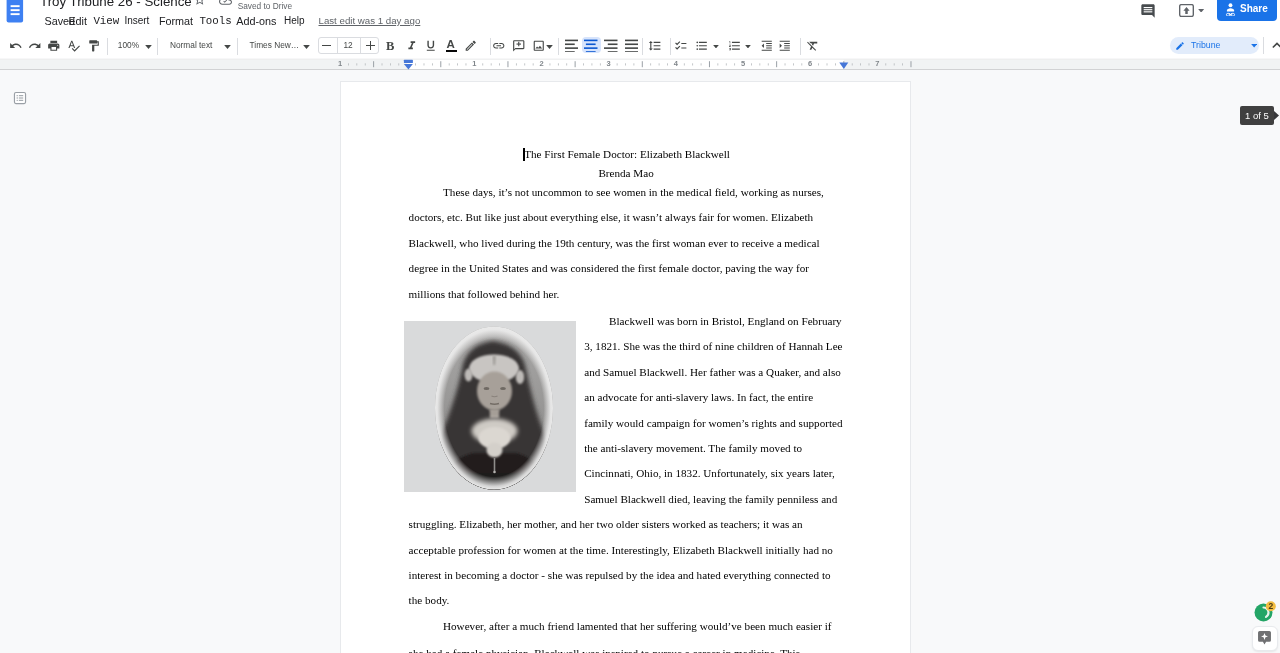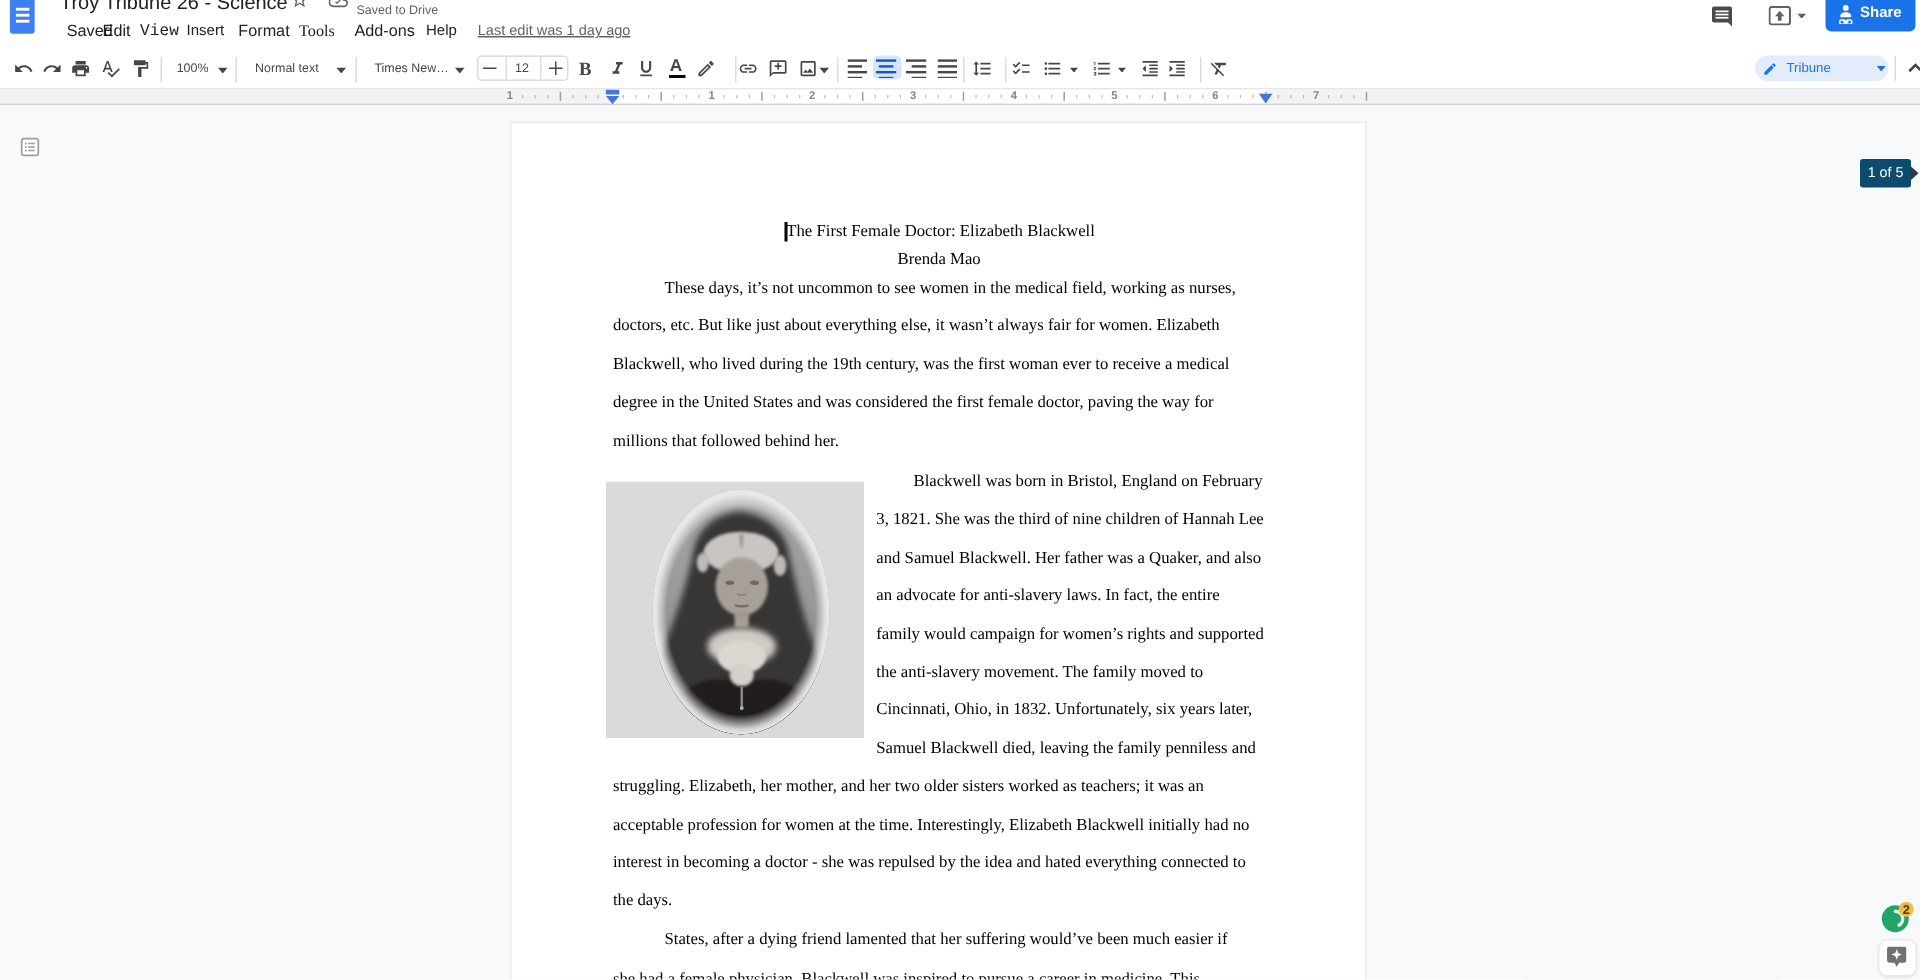--- a/index.html
+++ b/index.html
@@ -107,21 +107,21 @@
 <svg style="position:absolute;left:218.5px;top:-4.3px" width="13" height="10" viewBox="0 0 24 18">
 <path d="M19.35 6.04C18.67 2.59 15.64 0 12 0 9.11 0 6.6 1.64 5.35 4.04 2.34 4.36 0 6.91 0 10c0 3.31 2.69 6 6 6h13c2.76 0 5-2.24 5-5 0-2.64-2.05-4.78-4.65-4.96zM19 14H6c-2.21 0-4-1.79-4-4s1.79-4 4-4h.71C7.37 3.69 9.48 2 12 2c3.04 0 5.5 2.46 5.5 5.5V8H19c1.66 0 3 1.34 3 3s-1.34 3-3 3z" fill="#5f6368"></path>
 <path d="M10.5 12.2 L8 9.7 L9.1 8.6 L10.5 10 L14 6.5 L15.1 7.6 Z" fill="#5f6368"></path>
 </svg>
 <div style="position:absolute;left:237.7px;top:0.5px;font-size:8.3px;color:#5f6368;font-family:'Liberation Sans',sans-serif">Saved to Drive</div>
 <div style="position:absolute;left:44.5px;top:14.5px;font-size:10.8px;color:#202124;font-family:'Liberation Sans',sans-serif">Saved</div>
 <div style="position:absolute;left:68.4px;top:14.5px;font-size:10.8px;color:#202124;font-family:'Liberation Sans',sans-serif">Edit</div>
 <div style="position:absolute;left:93.4px;top:14.5px;font-size:10.8px;color:#202124;font-family:Liberation Mono, monospace">View</div>
 <div style="position:absolute;left:124.4px;top:14.5px;font-size:10px;color:#202124;font-family:'Liberation Sans',sans-serif">Insert</div>
 <div style="position:absolute;left:158.9px;top:14.5px;font-size:10.8px;color:#202124;font-family:'Liberation Sans',sans-serif">Format</div>
-<div style="position:absolute;left:199.4px;top:14.5px;font-size:10.8px;color:#202124;font-family:Liberation Serif, serif">Tools</div>
+<div style="position:absolute;left:199.4px;top:14.5px;font-size:10.8px;color:#202124;font-family:Liberation Mono, monospace">Tools</div>
 <div style="position:absolute;left:236.3px;top:14.5px;font-size:10.8px;color:#202124;font-family:'Liberation Sans',sans-serif">Add-ons</div>
 <div style="position:absolute;left:284.0px;top:14.5px;font-size:10px;color:#202124;font-family:Liberation Sans, sans-serif">Help</div>
 <div style="position:absolute;left:318.5px;top:15px;font-size:9.7px;color:#5f6368;text-decoration:underline;font-family:'Liberation Sans',sans-serif">Last edit was 1 day ago</div>
 <svg style="position:absolute;left:1139.5px;top:2.5px" width="16" height="16" viewBox="0 0 24 24">
 <path d="M21.99 4c0-1.1-.89-2-1.99-2H4c-1.1 0-2 .9-2 2v12c0 1.1.9 2 2 2h14l4 4-.01-18z" fill="#474b4e"></path>
 <rect x="5.5" y="6" width="13" height="1.7" fill="#fff"></rect>
     <rect x="5.5" y="9.2" width="13" height="1.7" fill="#fff"></rect>
     <rect x="5.5" y="12.4" width="13" height="1.7" fill="#fff"></rect>
 </svg>
 <svg style="position:absolute;left:1179px;top:3.5px" width="15" height="13" viewBox="0 0 24 21">
@@ -278,21 +278,21 @@
 
 <svg style="position:absolute;left:13px;top:91px" width="14" height="14" viewBox="0 0 24 24">
 <rect x="2.5" y="2.5" width="19" height="19" rx="2.5" fill="#fff" stroke="#9aa0a6" stroke-width="2"></rect>
 <circle cx="7.2" cy="8" r="1.2" fill="#9aa0a6"></circle>
     <rect x="10" y="7.1" width="7.5" height="1.8" fill="#9aa0a6"></rect>
 <circle cx="7.2" cy="12" r="1.2" fill="#9aa0a6"></circle>
     <rect x="10" y="11.1" width="7.5" height="1.8" fill="#9aa0a6"></rect>
 <circle cx="7.2" cy="16" r="1.2" fill="#9aa0a6"></circle>
     <rect x="10" y="15.1" width="7.5" height="1.8" fill="#9aa0a6"></rect>
 </svg>
-<div style="position:absolute;left:1240px;top:105.5px;width:34px;height:19.5px;background:#0c4a6e;border-radius:2px;color:#fff;font-size:9.5px;font-family:'Liberation Sans',sans-serif;text-align:center;line-height:19.5px">1 of 5</div>
+<div style="position:absolute;left:1240px;top:105.5px;width:34px;height:19.5px;background:#404040;border-radius:2px;color:#fff;font-size:9.5px;font-family:'Liberation Sans',sans-serif;text-align:center;line-height:19.5px">1 of 5</div>
 <svg style="position:absolute;left:1274px;top:111px" width="5" height="9" viewBox="0 0 5 9">
     <path d="M0 0 L5 4.5 L0 9 Z" fill="#36373a"></path>
   </svg>
 <svg style="position:absolute;left:1253px;top:601px" width="24" height="22" viewBox="0 0 24 22">
 <circle cx="10.5" cy="11.5" r="9" fill="#23a566"></circle>
 <path d="M10.5 6.5 a5 5 0 0 1 5 5 a5 5 0 0 1 -2.5 4.33" stroke="#e6f4ec" stroke-width="2.2" fill="none" stroke-linecap="round"></path>
 <circle cx="17.8" cy="5.2" r="5" fill="#f2bd42"></circle>
 <text x="17.8" y="8.3" text-anchor="middle" font-size="8.5" font-weight="bold" fill="#4d3b12" font-family="Liberation Sans, sans-serif">2</text>
 </svg>
 <div style="position:absolute;left:1251.5px;top:625.5px;width:26px;height:25px;background:#fff;border:1px solid #e8eaed;border-radius:6px;box-shadow:0 1px 2px rgba(0,0,0,0.08)"></div>
@@ -361,14 +361,14 @@
 <div class="tl" style="left:584.2px;top:340.4px">3, 1821. She was the third of nine children of Hannah Lee</div>
 <div class="tl" style="left:584.2px;top:365.8px">and Samuel Blackwell. Her father was a Quaker, and also</div>
 <div class="tl" style="left:584.2px;top:391.2px">an advocate for anti-slavery laws. In fact, the entire</div>
 <div class="tl" style="left:584.2px;top:416.6px">family would campaign for women’s rights and supported</div>
 <div class="tl" style="left:584.2px;top:441.9px">the anti-slavery movement. The family moved to</div>
 <div class="tl" style="left:584.2px;top:467.4px">Cincinnati, Ohio, in 1832. Unfortunately, six years later,</div>
 <div class="tl" style="left:584.2px;top:492.8px">Samuel Blackwell died, leaving the family penniless and</div>
 <div class="tl" style="left:408.6px;top:518.1px">struggling. Elizabeth, her mother, and her two older sisters worked as teachers; it was an</div>
 <div class="tl" style="left:408.6px;top:543.5px">acceptable profession for women at the time. Interestingly, Elizabeth Blackwell initially had no</div>
 <div class="tl" style="left:408.6px;top:568.9px">interest in becoming a doctor - she was repulsed by the idea and hated everything connected to</div>
-<div class="tl" style="left:408.6px;top:594.3px">the days.</div>
-<div class="tl" style="left:443.0px;top:619.8px">States, after a dying friend lamented that her suffering would’ve been much easier if</div>
+<div class="tl" style="left:408.6px;top:594.3px">the body.</div>
+<div class="tl" style="left:443.0px;top:619.8px">However, after a much friend lamented that her suffering would’ve been much easier if</div>
 <div class="tl" style="left:408.6px;top:646.6px">she had a female physician, Blackwell was inspired to pursue a career in medicine. This</div>
 </body></html>

